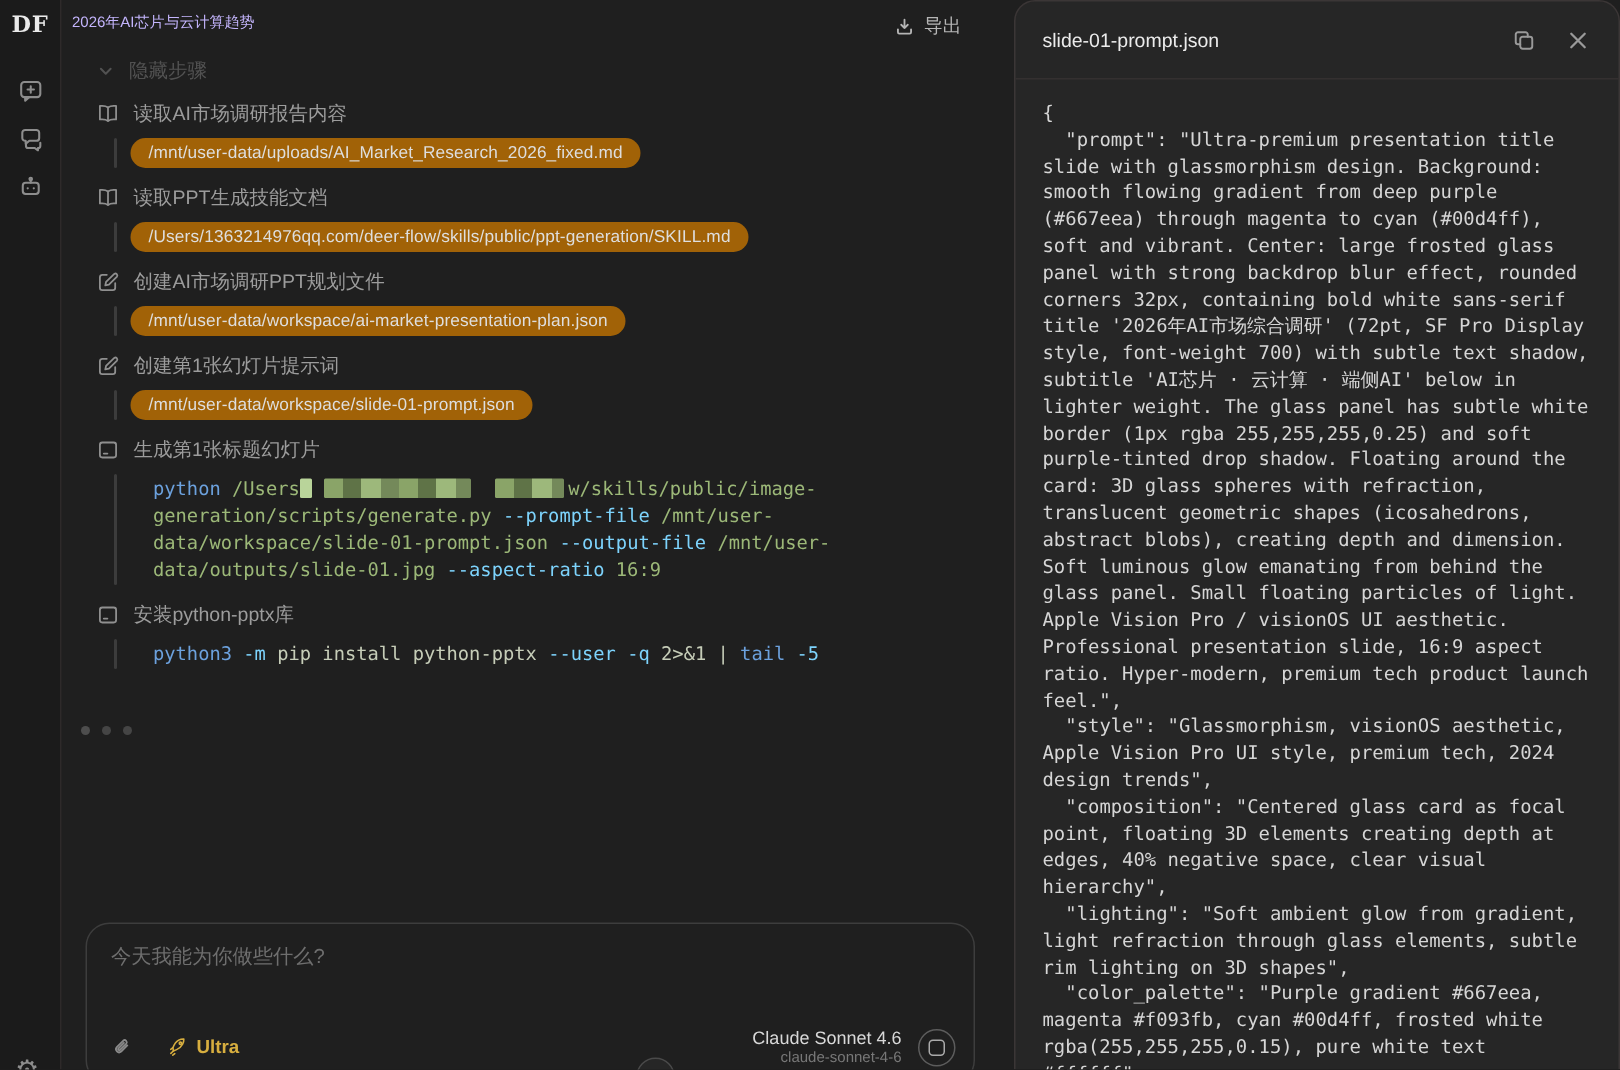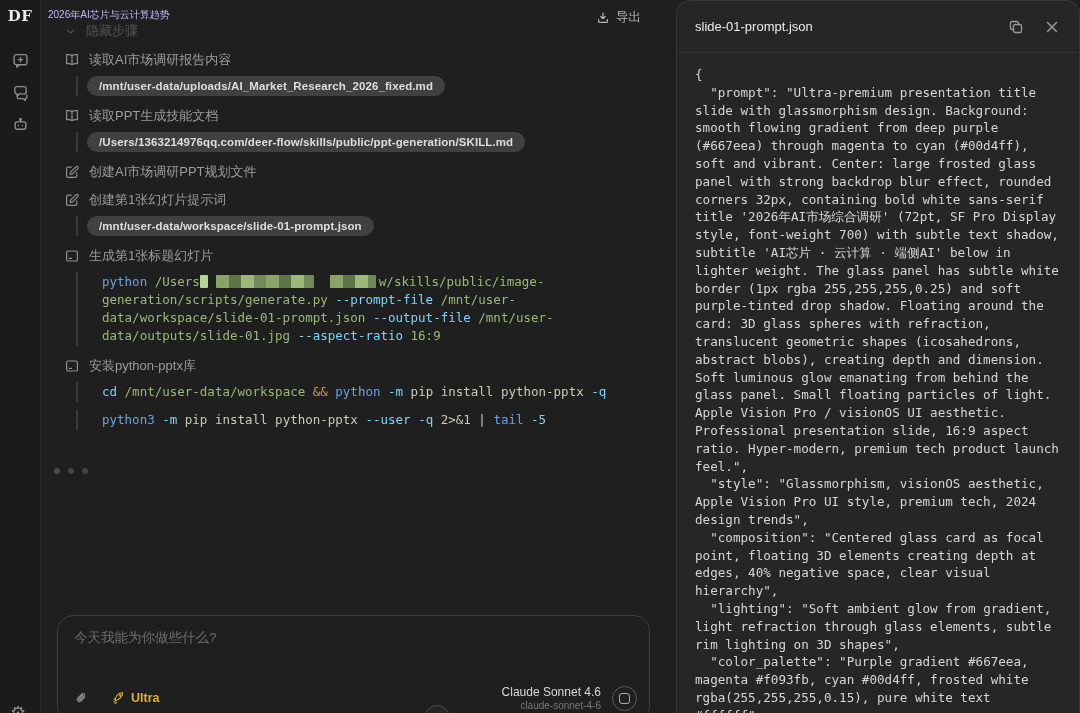--- a/index.html
+++ b/index.html
@@ -26,32 +26,32 @@
 
   
   .main { position:absolute; left:41px; top:0; width:635px; height:713px; }
   .main-header { display:flex; align-items:flex-start; justify-content:space-between; padding:8px 35px 0 7px; position:relative; z-index:3; }
   .title { font-size:10px; font-weight:400; color:#c4b5fd; }
   .export-btn { display:flex; align-items:center; gap:6px; color:#b5b5b5; font-size:12.5px; cursor:pointer; margin-top:1px; }
   .export-btn svg { width:14px; height:14px; }
 
   .scroll { position:absolute; left:0; right:0; top:22px; bottom:0; padding-left:23px; overflow:hidden; }
 
-  .toggle-row { display:flex; align-items:center; gap:9px; height:18px; margin-top:0; color:#8f8f8f; font-size:13px; opacity:.45; filter:blur(.4px); }
+  .toggle-row { display:flex; align-items:center; gap:9px; height:18px; margin-top:16px; color:#8f8f8f; font-size:13px; opacity:.45; filter:blur(.4px); }
   .toggle-row svg { width:13px; height:13px; }
 
   .step-head { display:flex; align-items:center; gap:9px; height:16px; margin-top:12px; color:#9c9c9c; font-size:13px; }
   .s-icon { width:16px; height:16px; color:#8f8f8f; flex:0 0 16px; }
   .s-icon svg { width:16px; height:16px; }
 
   .detail { display:flex; align-items:stretch; margin-top:8px; }
   .vline { width:2px; border-radius:1px; background:#3c3c3c; margin-left:12px; margin-right:9px; }
   .pill {
-    background:#404040; border-radius:999px; padding:4px 12px;
-    font-size:11.5px; font-weight:700; color:#dedede; letter-spacing:.1px;
+    background:#a16207; border-radius:999px; padding:4px 12px;
+    font-size:11.5px; font-weight:400; color:#dedede; letter-spacing:.1px;
     white-space:nowrap; align-self:center;
   }
   .codeblock { font-family:"DejaVu Sans Mono", monospace; font-size:12.5px; line-height:18px; padding:1px 0;margin-left:15px; }
   .code-line { white-space:pre; }
   .tk-kw   { color:#6ca1dd; }
   .tk-path { color:#9cb878; }
   .tk-flag { color:#7dd3fc; }
   .tk-op   { color:#d2945c; }
   .tk-plain{ color:#c6cdb8; }
   .tk-rd   { display:inline-block; height:13px; vertical-align:-2px; border-radius:1px;
@@ -181,20 +181,24 @@
         </div>
         <div class="step-head">
           <span class="s-icon">
             <svg viewBox="0 0 16 16" fill="none" stroke="currentColor" stroke-width="1.2" stroke-linecap="round" stroke-linejoin="round">
               <path d="M7.2 3.2H4.2a1.6 1.6 0 00-1.6 1.6v7a1.6 1.6 0 001.6 1.6h7a1.6 1.6 0 001.6-1.6v-3"></path>
               <path d="M12.2 2.6a1.3 1.3 0 011.8 1.8L8.6 9.8l-2.4.5.5-2.4z"></path>
             </svg>
           </span>
           <span>创建AI市场调研PPT规划文件</span>
         </div>
+        <div class="detail">
+          <div class="vline"></div>
+          <div class="pill">/mnt/user-data/workspace/ai-market-presentation-plan.json</div>
+        </div>
         <div class="step-head">
           <span class="s-icon">
             <svg viewBox="0 0 16 16" fill="none" stroke="currentColor" stroke-width="1.2" stroke-linecap="round" stroke-linejoin="round">
               <path d="M7.2 3.2H4.2a1.6 1.6 0 00-1.6 1.6v7a1.6 1.6 0 001.6 1.6h7a1.6 1.6 0 001.6-1.6v-3"></path>
               <path d="M12.2 2.6a1.3 1.3 0 011.8 1.8L8.6 9.8l-2.4.5.5-2.4z"></path>
             </svg>
           </span>
           <span>创建第1张幻灯片提示词</span>
         </div>
         <div class="detail">
@@ -220,26 +224,20 @@
           </div>
         </div>
         <div class="step-head">
           <span class="s-icon">
             <svg viewBox="0 0 16 16" fill="none" stroke="currentColor" stroke-width="1.2" stroke-linecap="round" stroke-linejoin="round">
               <rect x="2.6" y="3" width="10.8" height="10" rx="1.6"></rect>
               <path d="M5.2 10.4h2.4"></path>
             </svg>
           </span>
           <span>安装python-pptx库</span>
-        </div>
-        <div class="detail">
-          <div class="vline"></div>
-          <div class="codeblock">
-            <div class="code-line"><span class="tk-flag">cd</span><span class="tk-path"> /mnt/user-data/workspace </span><span class="tk-op">&amp;&amp;</span><span class="tk-kw"> python</span><span class="tk-plain"> </span><span class="tk-flag">-m</span><span class="tk-plain"> pip install python-pptx </span><span class="tk-flag">-q</span></div>
-          </div>
         </div>
         <div class="detail">
           <div class="vline"></div>
           <div class="codeblock">
             <div class="code-line"><span class="tk-kw">python3</span><span class="tk-plain"> </span><span class="tk-flag">-m</span><span class="tk-plain"> pip install python-pptx </span><span class="tk-flag">--user</span><span class="tk-plain"> </span><span class="tk-flag">-q</span><span class="tk-plain"> 2&gt;&amp;1 | </span><span class="tk-kw">tail</span><span class="tk-plain"> </span><span class="tk-flag">-5</span></div>
           </div>
         </div>
       </div>
 
     <div class="dots">

